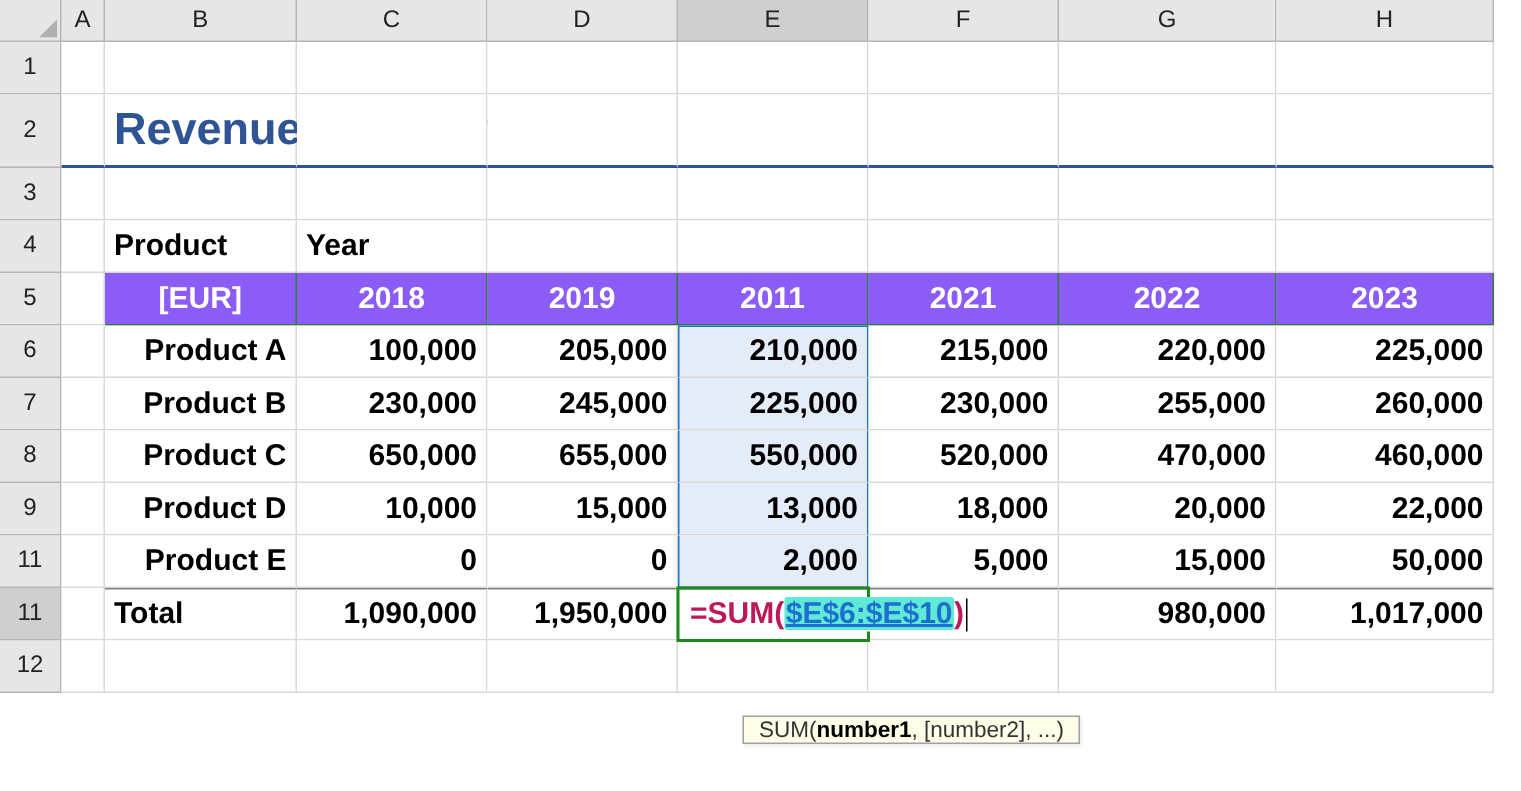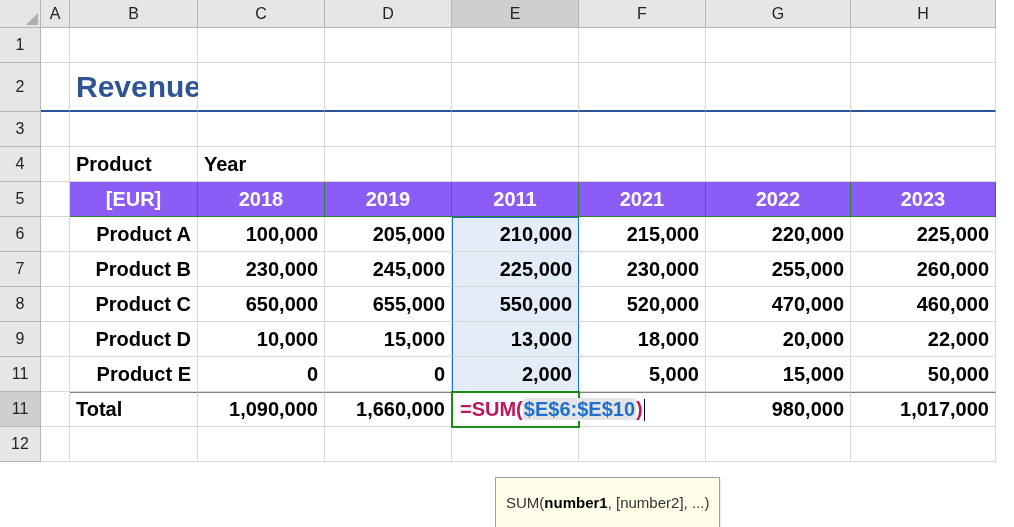--- a/index.html
+++ b/index.html
@@ -116,41 +116,42 @@
     font-size:20px;
     font-weight:bold;
     white-space:nowrap;
     z-index:6;
     background:#fff;
     padding-right:2px;
   }
   .formula-text .fn { color:#be185d; }
   .formula-text .ref {
     color:#1f6fd1;
-    background:#e5e5e5;
+    background:#5eead4;
     padding:0 1px;
     border-radius:2px;
+    text-decoration:underline;
   }
   .caret {
     display:inline-block;
     width:1px;
     height:22px;
     background:#000;
     vertical-align:middle;
     margin-left:1px;
     animation:none;
   }
   
   .func-tip {
     position:absolute;
     background:#fdfde8;
     border:1px solid #a0a0a0;
     font-size:15px;
     color:#333;
-    padding:16px 10px;
+    padding:0 10px;
     font-family:"Segoe UI",Arial,sans-serif;
     z-index:20;
     box-shadow:1px 1px 2px rgba(0,0,0,0.08);
   }
   .func-tip b { font-weight:bold; color:#000; }
   .top-border-dark { border-top:1px solid #808080 !important; }
 </style>
 </head>
 <body>
 
@@ -267,21 +268,21 @@
   <div class="cell row-h r">0</div>
   <div class="cell row-h r sel-range range-left range-right-b range-bottom-b">2,000</div>
   <div class="cell row-h r">5,000</div>
   <div class="cell row-h r">15,000</div>
   <div class="cell row-h r">50,000</div>
 
   <div class="row-head row-h active">11</div>
   <div class="cell row-h"></div>
   <div class="cell row-h l bold top-border-dark">Total</div>
   <div class="cell row-h r bold top-border-dark">1,090,000</div>
-  <div class="cell row-h r bold top-border-dark">1,660,000</div>
+  <div class="cell row-h r bold top-border-dark">1,950,000</div>
   <div class="cell row-h l bold editing-cell top-border-dark">
     <div class="formula-wrap">
       <span class="formula-text">
         <span class="fn">=SUM(</span><span class="ref">$E$6:$E$10</span><span class="fn">)</span><span class="caret"></span>
       </span>
     </div>
   </div>
   <div class="cell row-h r bold top-border-dark"></div>
   <div class="cell row-h r bold top-border-dark">980,000</div>
   <div class="cell row-h r bold top-border-dark">1,017,000</div>

